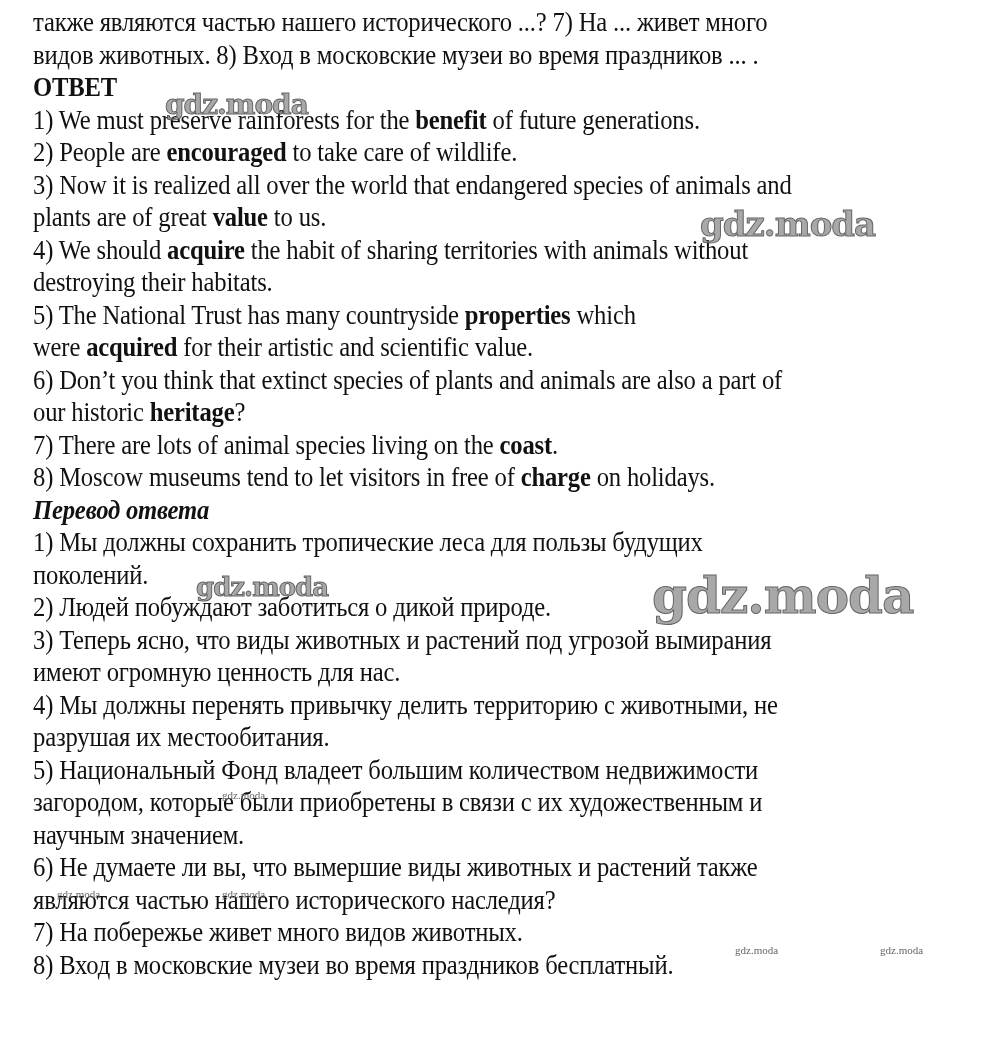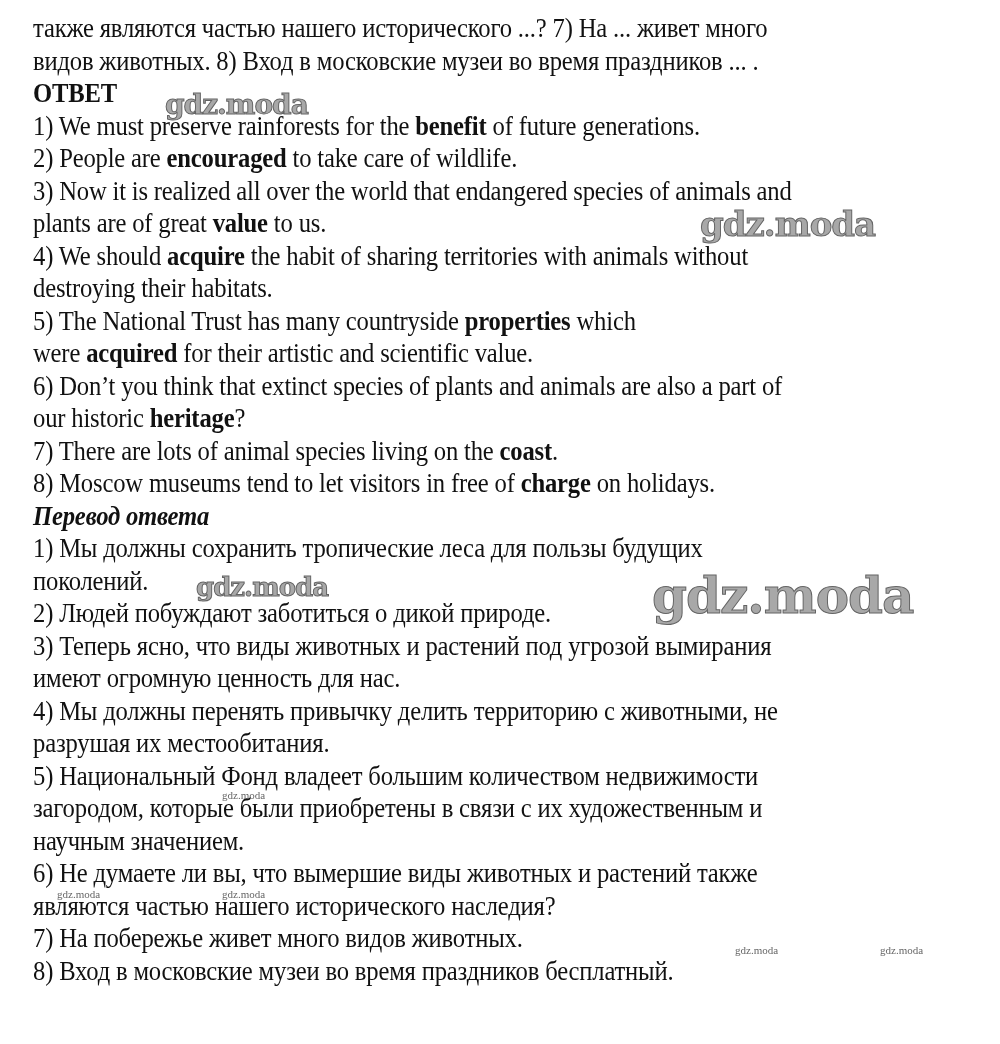--- a/index.html
+++ b/index.html
@@ -11,21 +11,21 @@
       width: 1000px;
       height: 1044px;
       position: relative;
       overflow: hidden;
       font-family: "Liberation Serif", "DejaVu Serif", serif;
       color: #111111;
     }
     .page {
       position: absolute;
       left: 33px;
-      top: 12px;
+      top: 6px;
       width: 960px;
     }
     .line {
       font-size: 26.5px;
       line-height: 32.5px;
       white-space: nowrap;
       letter-spacing: -0.2px;
       transform: scaleX(0.93);
       transform-origin: left center;
     }

